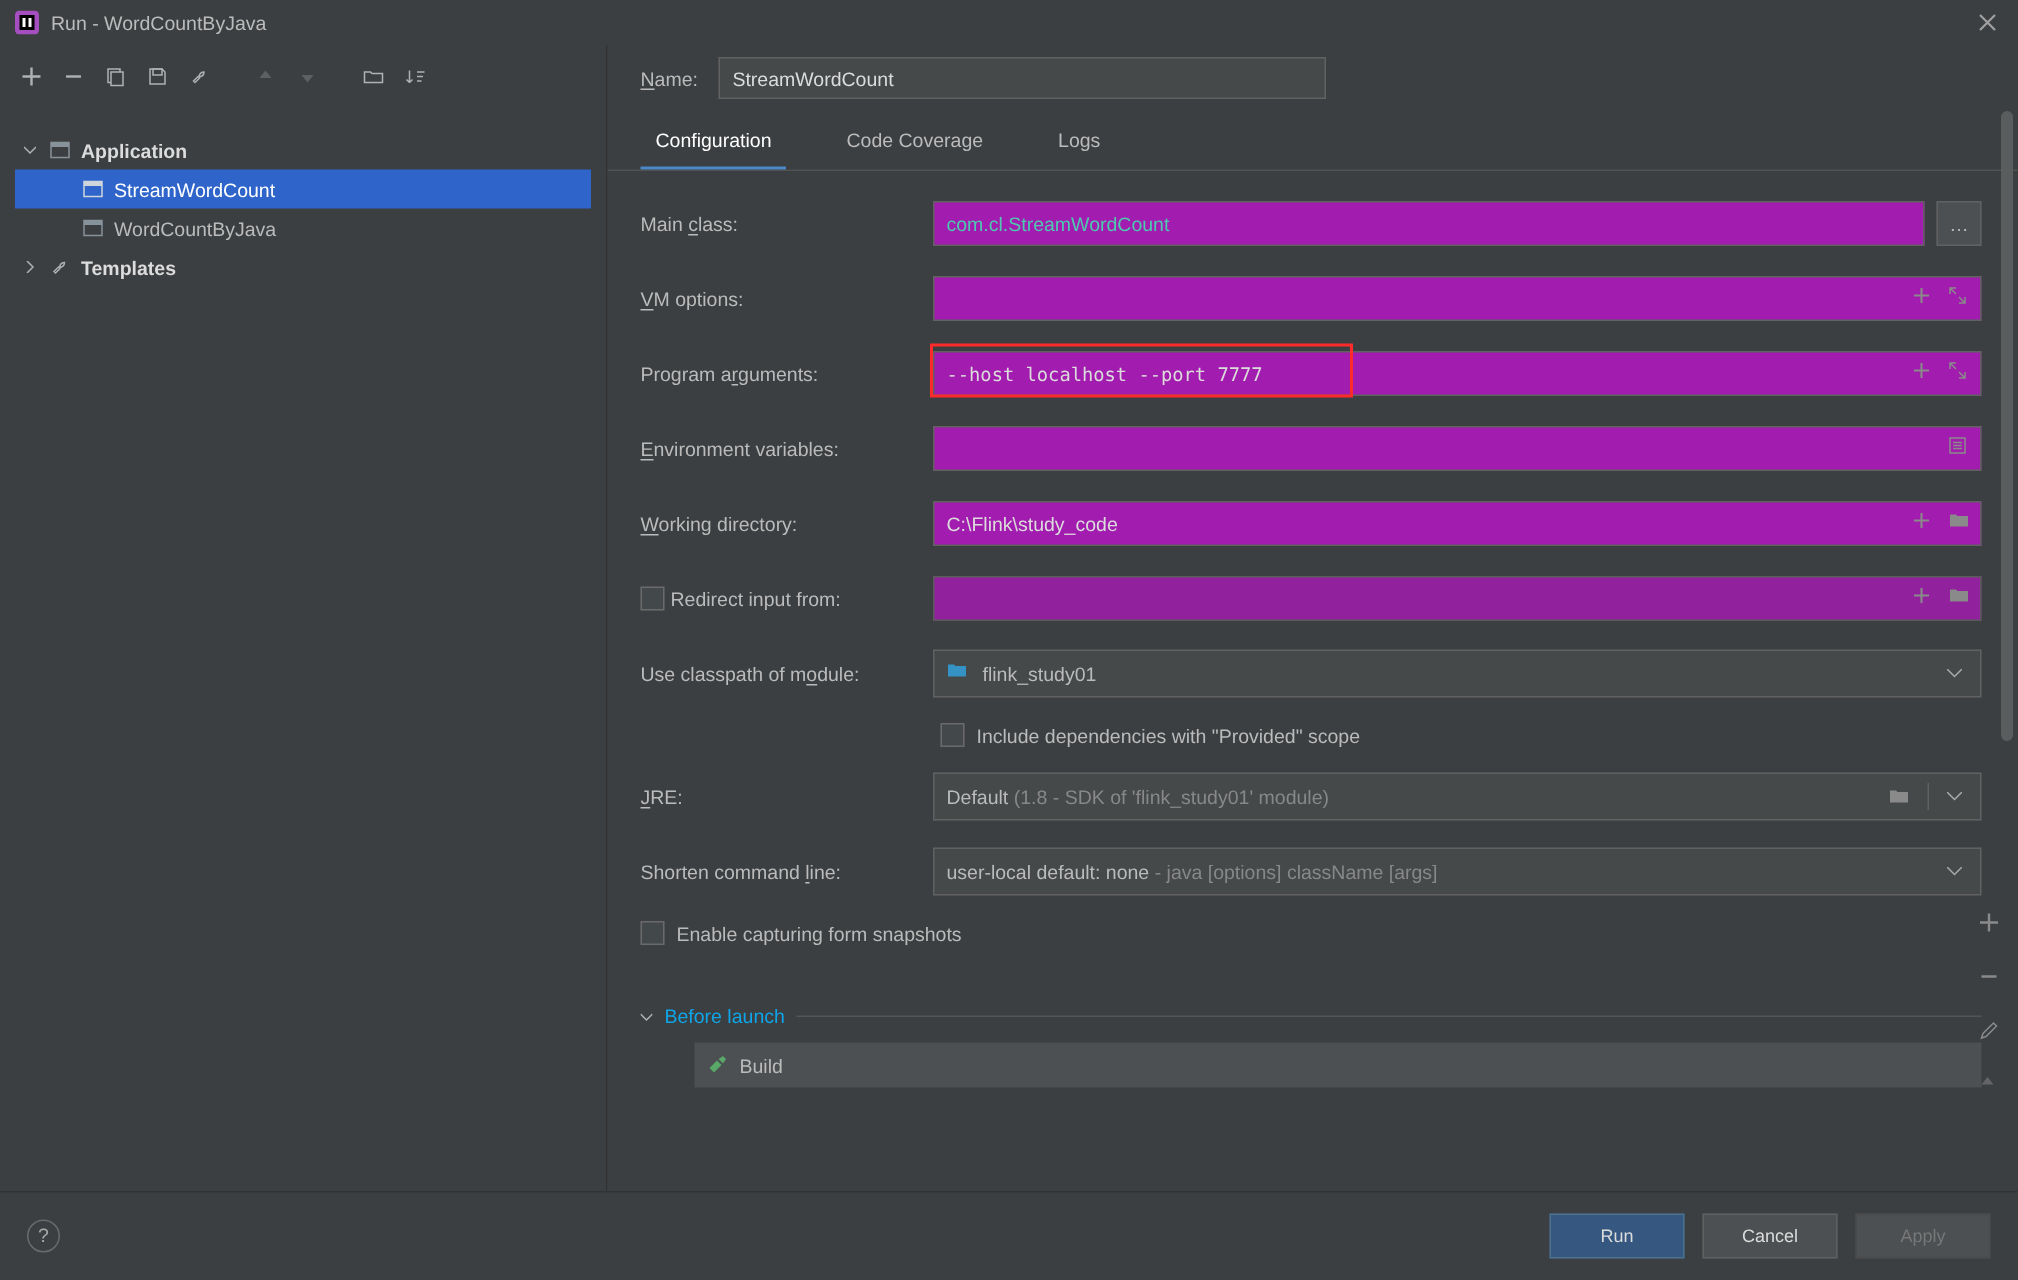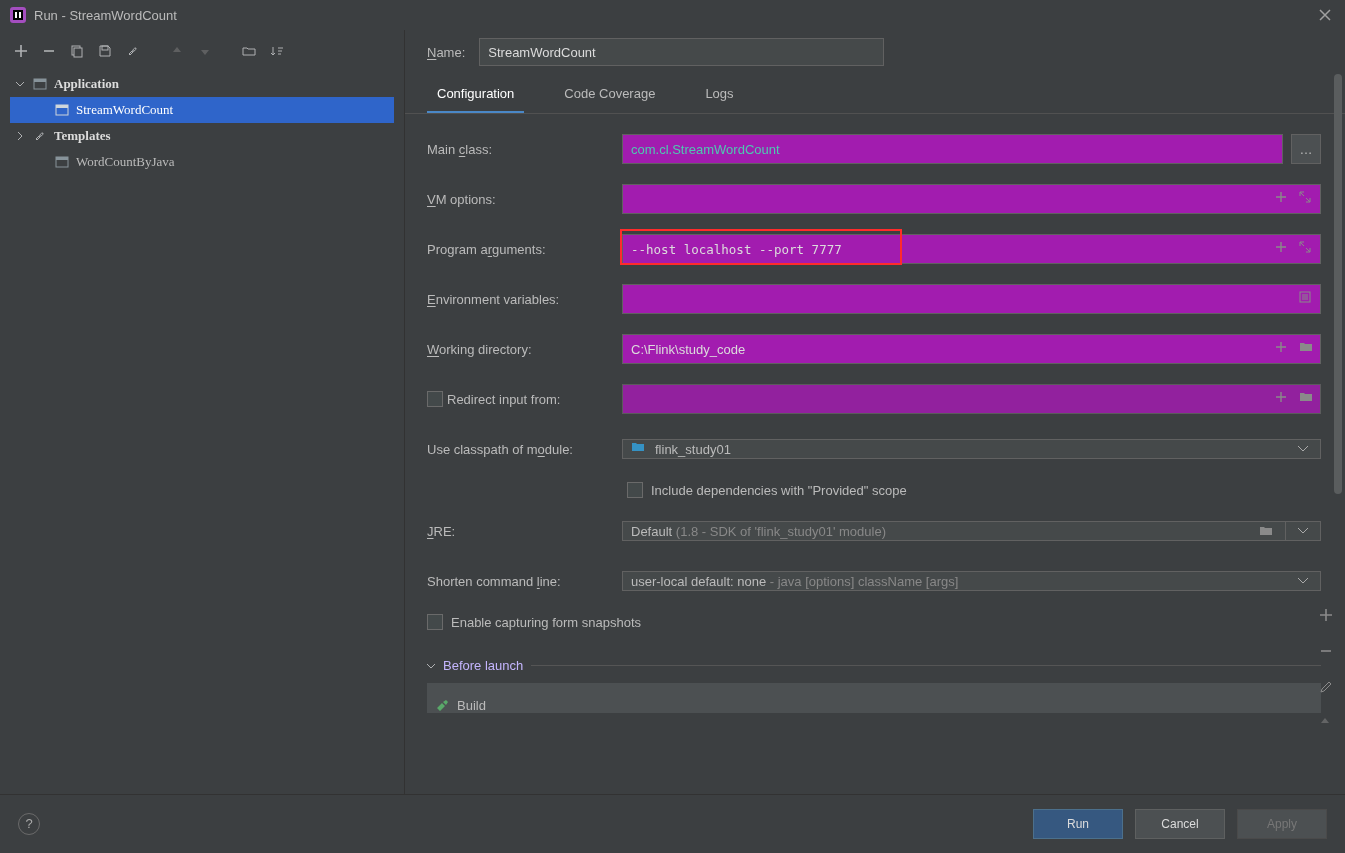--- a/index.html
+++ b/index.html
@@ -48,21 +48,21 @@
   gap: 10px;
   padding: 4px 2px 10px 2px;
 }
 .toolbar .ico {
   width: 18px; height: 18px;
   display: flex; align-items: center; justify-content: center;
   color: #afb1b3;
   cursor: pointer;
 }
 .toolbar .sep { width: 6px; }
-.tree { margin-top: 1px; font-family: Liberation Serif, serif; }
+.tree { margin-top: 17px; }
 .tree-row {
   display: flex;
   align-items: center;
   height: 26px;
   padding: 0 4px;
   gap: 6px;
 }
 .tree-row.indent1 { padding-left: 44px; }
 .tree-row.selected {
   background: #2f65ca;
@@ -181,21 +181,21 @@
   color: #8a8a8a;
 }
 .trailing-icons .ico { width: 16px; height: 16px; cursor: pointer; }
 .highlight-red {
   position: absolute;
   pointer-events: none;
   border: 2px solid #ff2b2b;
 }
 .sel {
   flex: 1;
-  height: 20px;
+  height: 32px;
   background: #45494a;
   border: 1px solid #616161;
   display: flex;
   align-items: center;
   padding: 0 8px;
   gap: 8px;
 }
 .sel .sel-icon {
   width: 16px; height: 16px;
 }
@@ -206,34 +206,35 @@
 }
 .inline-chk {
   display: flex; align-items: center; gap: 8px;
   margin-left: 200px;
   margin-bottom: 16px;
 }
 .section-hdr {
   display: flex;
   align-items: center;
   gap: 8px;
-  margin-top: 28px;
-  color: #c4b5fd;
+  margin-top: 40px;
+  color: #0ea5e9;
 }
 .section-hdr .line {
   flex: 1; height: 1px; background: #555;
 }
 .build-row {
   margin-top: 10px;
   background: #4c5052;
   height: 30px;
   display: flex;
-  align-items: flex-end;
+  align-items: center;
   padding: 0 8px;
   gap: 8px;
+  margin-left: 36px;
 }
 .side-actions {
   position: absolute;
   right: 8px;
   bottom: 60px;
   display: flex;
   flex-direction: column;
   gap: 18px;
   color: #8a8a8a;
 }
@@ -295,21 +296,21 @@
 <body>
 
 <div class="titlebar">
   <span class="app-icon">
     <svg viewBox="0 0 16 16" width="16" height="16">
         <rect width="16" height="16" rx="3" fill="#a44ebf"></rect>
         <rect x="3" y="3" width="10" height="10" fill="#000"></rect>
         <path d="M5 5h2v6h-2zM9 5h2v6h-2z" fill="#fff"></path>
       </svg>
   </span>
-  <span class="title">Run - StreamWordCount</span>
+  <span class="title">Run - WordCountByJava</span>
   <span class="close">
     <svg viewBox="0 0 12 12" width="12" height="12">
         <path d="M1 1 L11 11 M11 1 L1 11" stroke="#a0a0a0" stroke-width="1.5"></path>
       </svg>
   </span>
 </div>
 
 <div class="main">
 
   <div class="sidebar">
@@ -382,41 +383,41 @@
       </div>
       <div class="tree-row indent1 selected">
         <span class="node-icon">
             <svg viewBox="0 0 14 14" width="14" height="14">
               <rect x="1" y="2" width="12" height="10" fill="none" stroke="#cfd6db"></rect>
               <rect x="1" y="2" width="12" height="3" fill="#cfd6db"></rect>
             </svg>
           </span>
         <span class="label">StreamWordCount</span>
       </div>
-      <div class="tree-row bold">
-        <span class="arrow">
-            <svg viewBox="0 0 8 8" width="8" height="8">
-              <path d="M2 0l4 4-4 4" fill="none" stroke="#afb1b3"></path>
-            </svg>
-          </span>
-        <span class="node-icon">
-            <svg viewBox="0 0 14 14" width="14" height="14">
-              <path d="M10 4a3 3 0 01-4 3L3 10l1 1 3-3a3 3 0 013-4z" fill="none" stroke="#afb1b3"></path>
-            </svg>
-          </span>
-        <span class="label">Templates</span>
-      </div>
       <div class="tree-row indent1">
         <span class="node-icon">
             <svg viewBox="0 0 14 14" width="14" height="14">
               <rect x="1" y="2" width="12" height="10" fill="none" stroke="#87939a"></rect>
               <rect x="1" y="2" width="12" height="3" fill="#87939a"></rect>
             </svg>
           </span>
         <span class="label">WordCountByJava</span>
+      </div>
+      <div class="tree-row bold">
+        <span class="arrow">
+            <svg viewBox="0 0 8 8" width="8" height="8">
+              <path d="M2 0l4 4-4 4" fill="none" stroke="#afb1b3"></path>
+            </svg>
+          </span>
+        <span class="node-icon">
+            <svg viewBox="0 0 14 14" width="14" height="14">
+              <path d="M10 4a3 3 0 01-4 3L3 10l1 1 3-3a3 3 0 013-4z" fill="none" stroke="#afb1b3"></path>
+            </svg>
+          </span>
+        <span class="label">Templates</span>
       </div>
     </div>
   </div>
 
   <div class="rightpane">
     <div class="toprow">
       <span class="lbl"><span class="underline">N</span>ame:</span>
       <input class="name-input" value="StreamWordCount" style="">
     </div>
 

